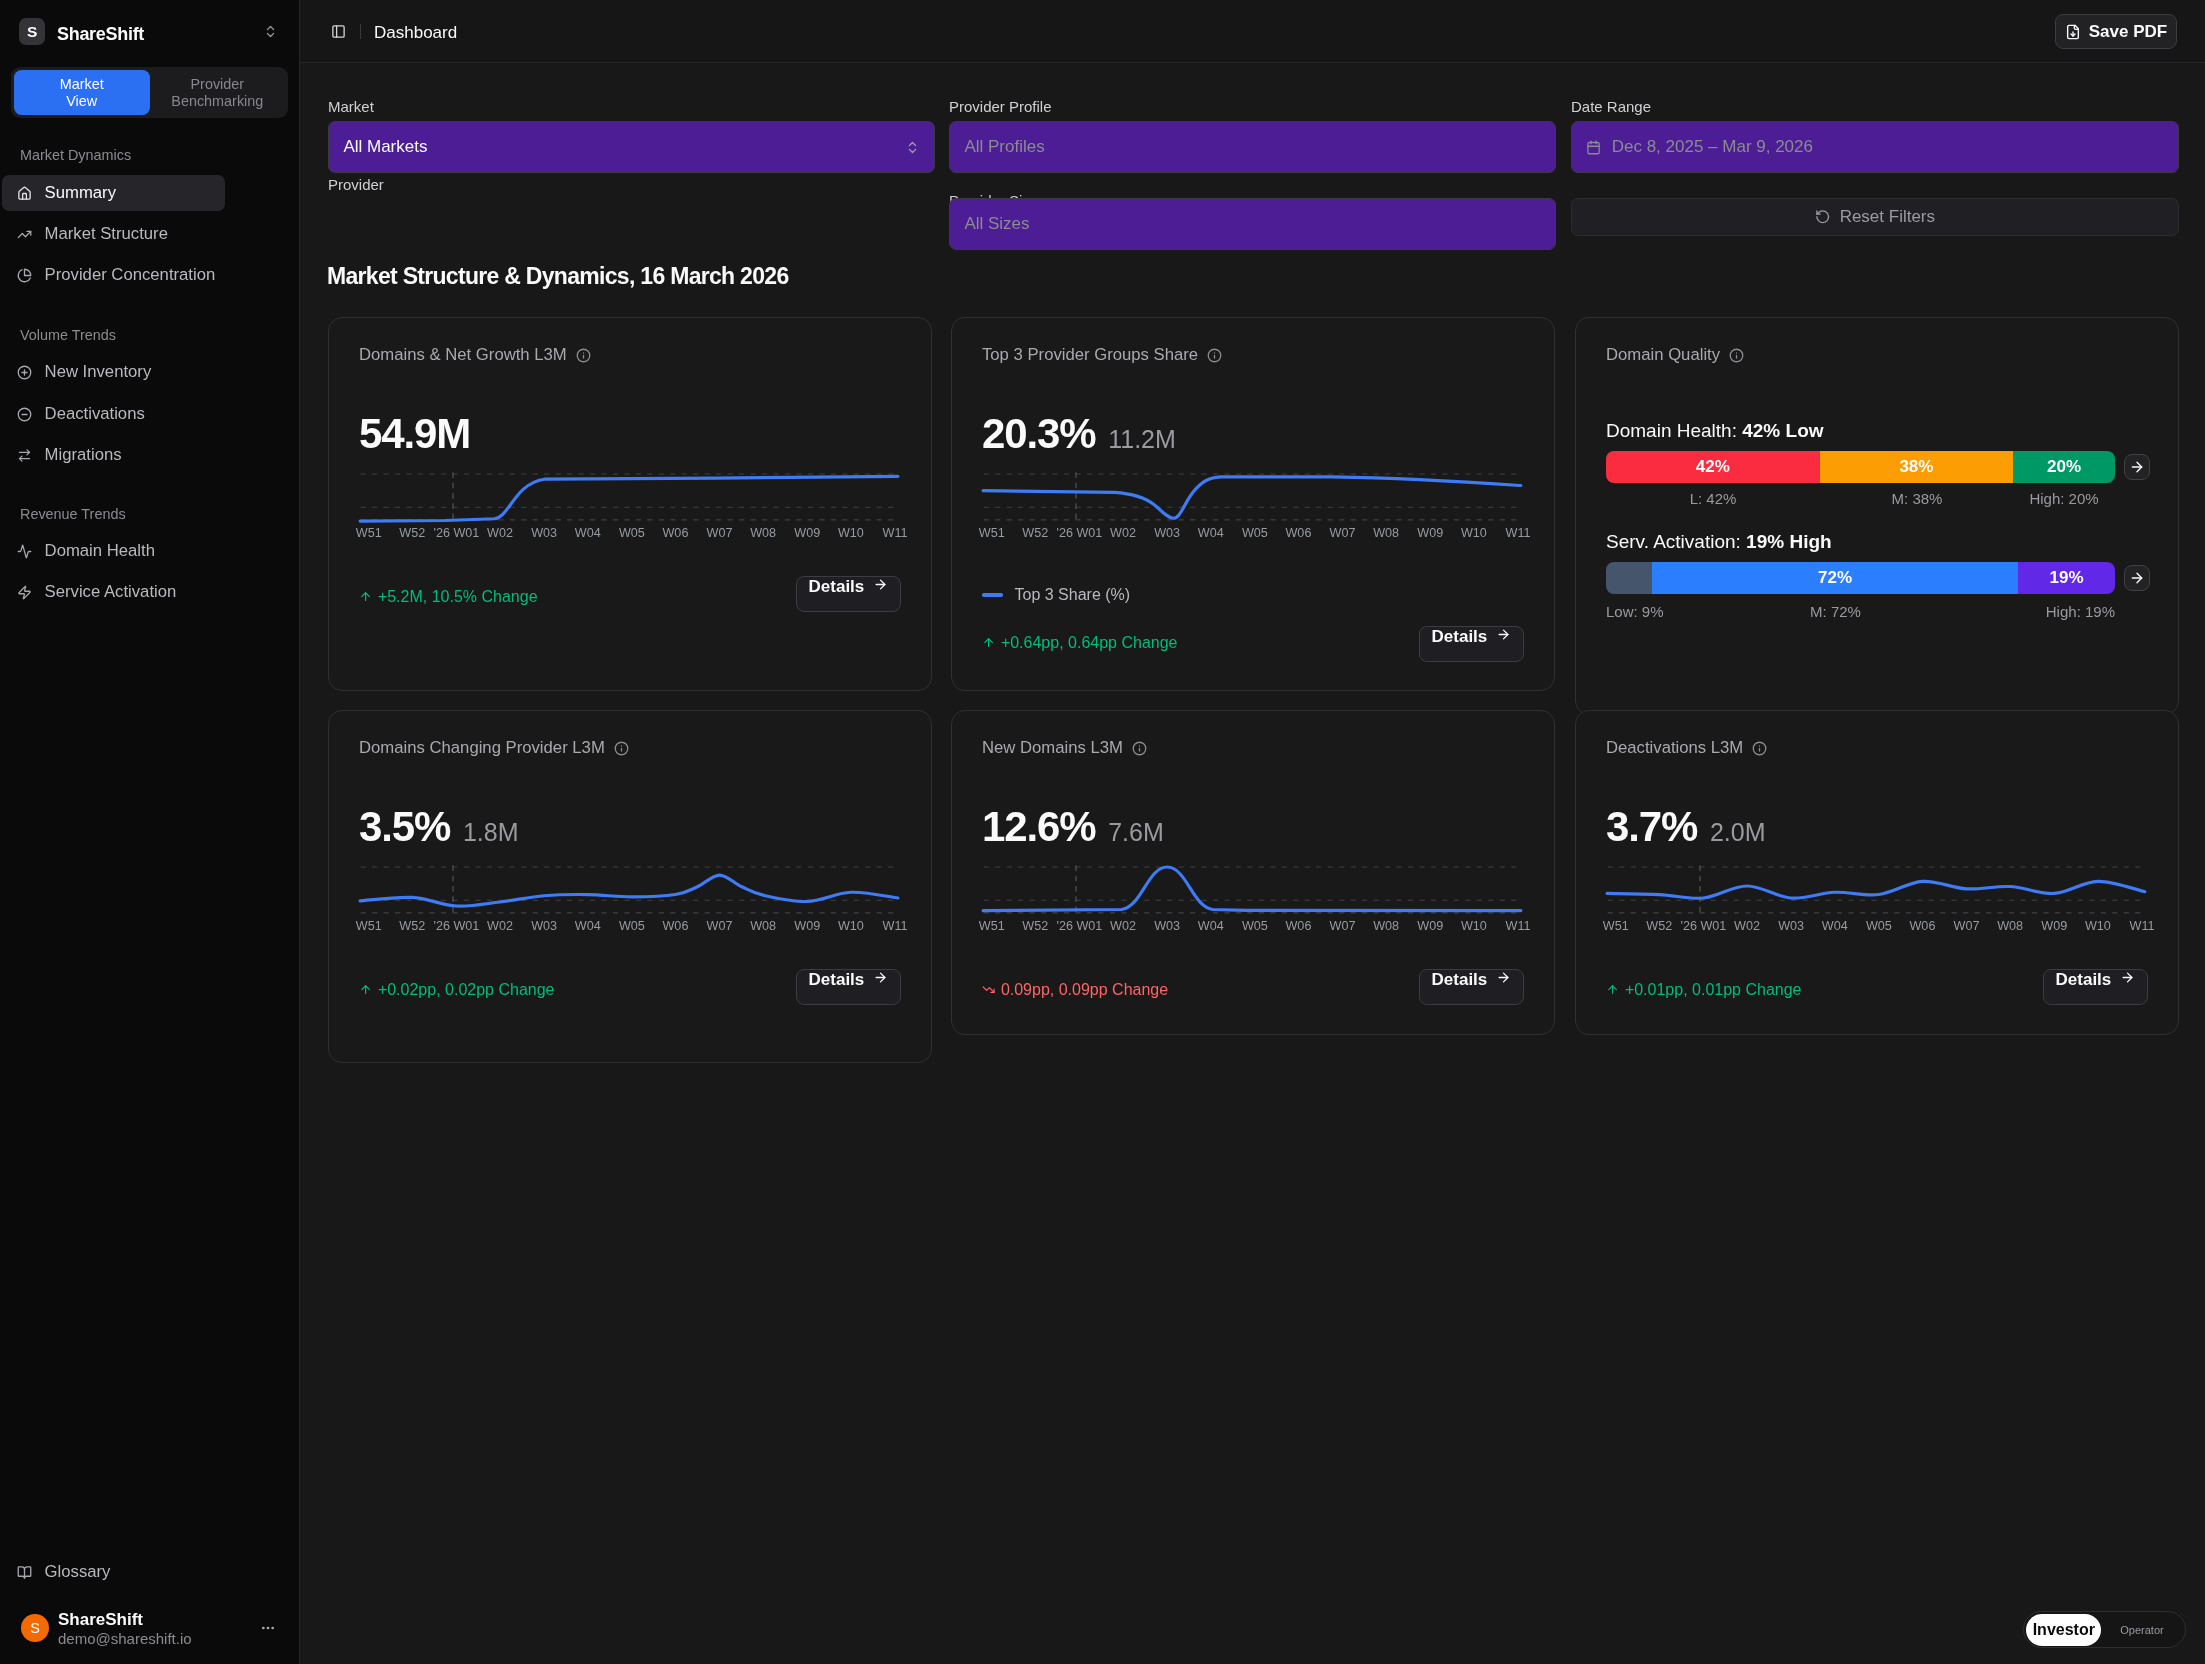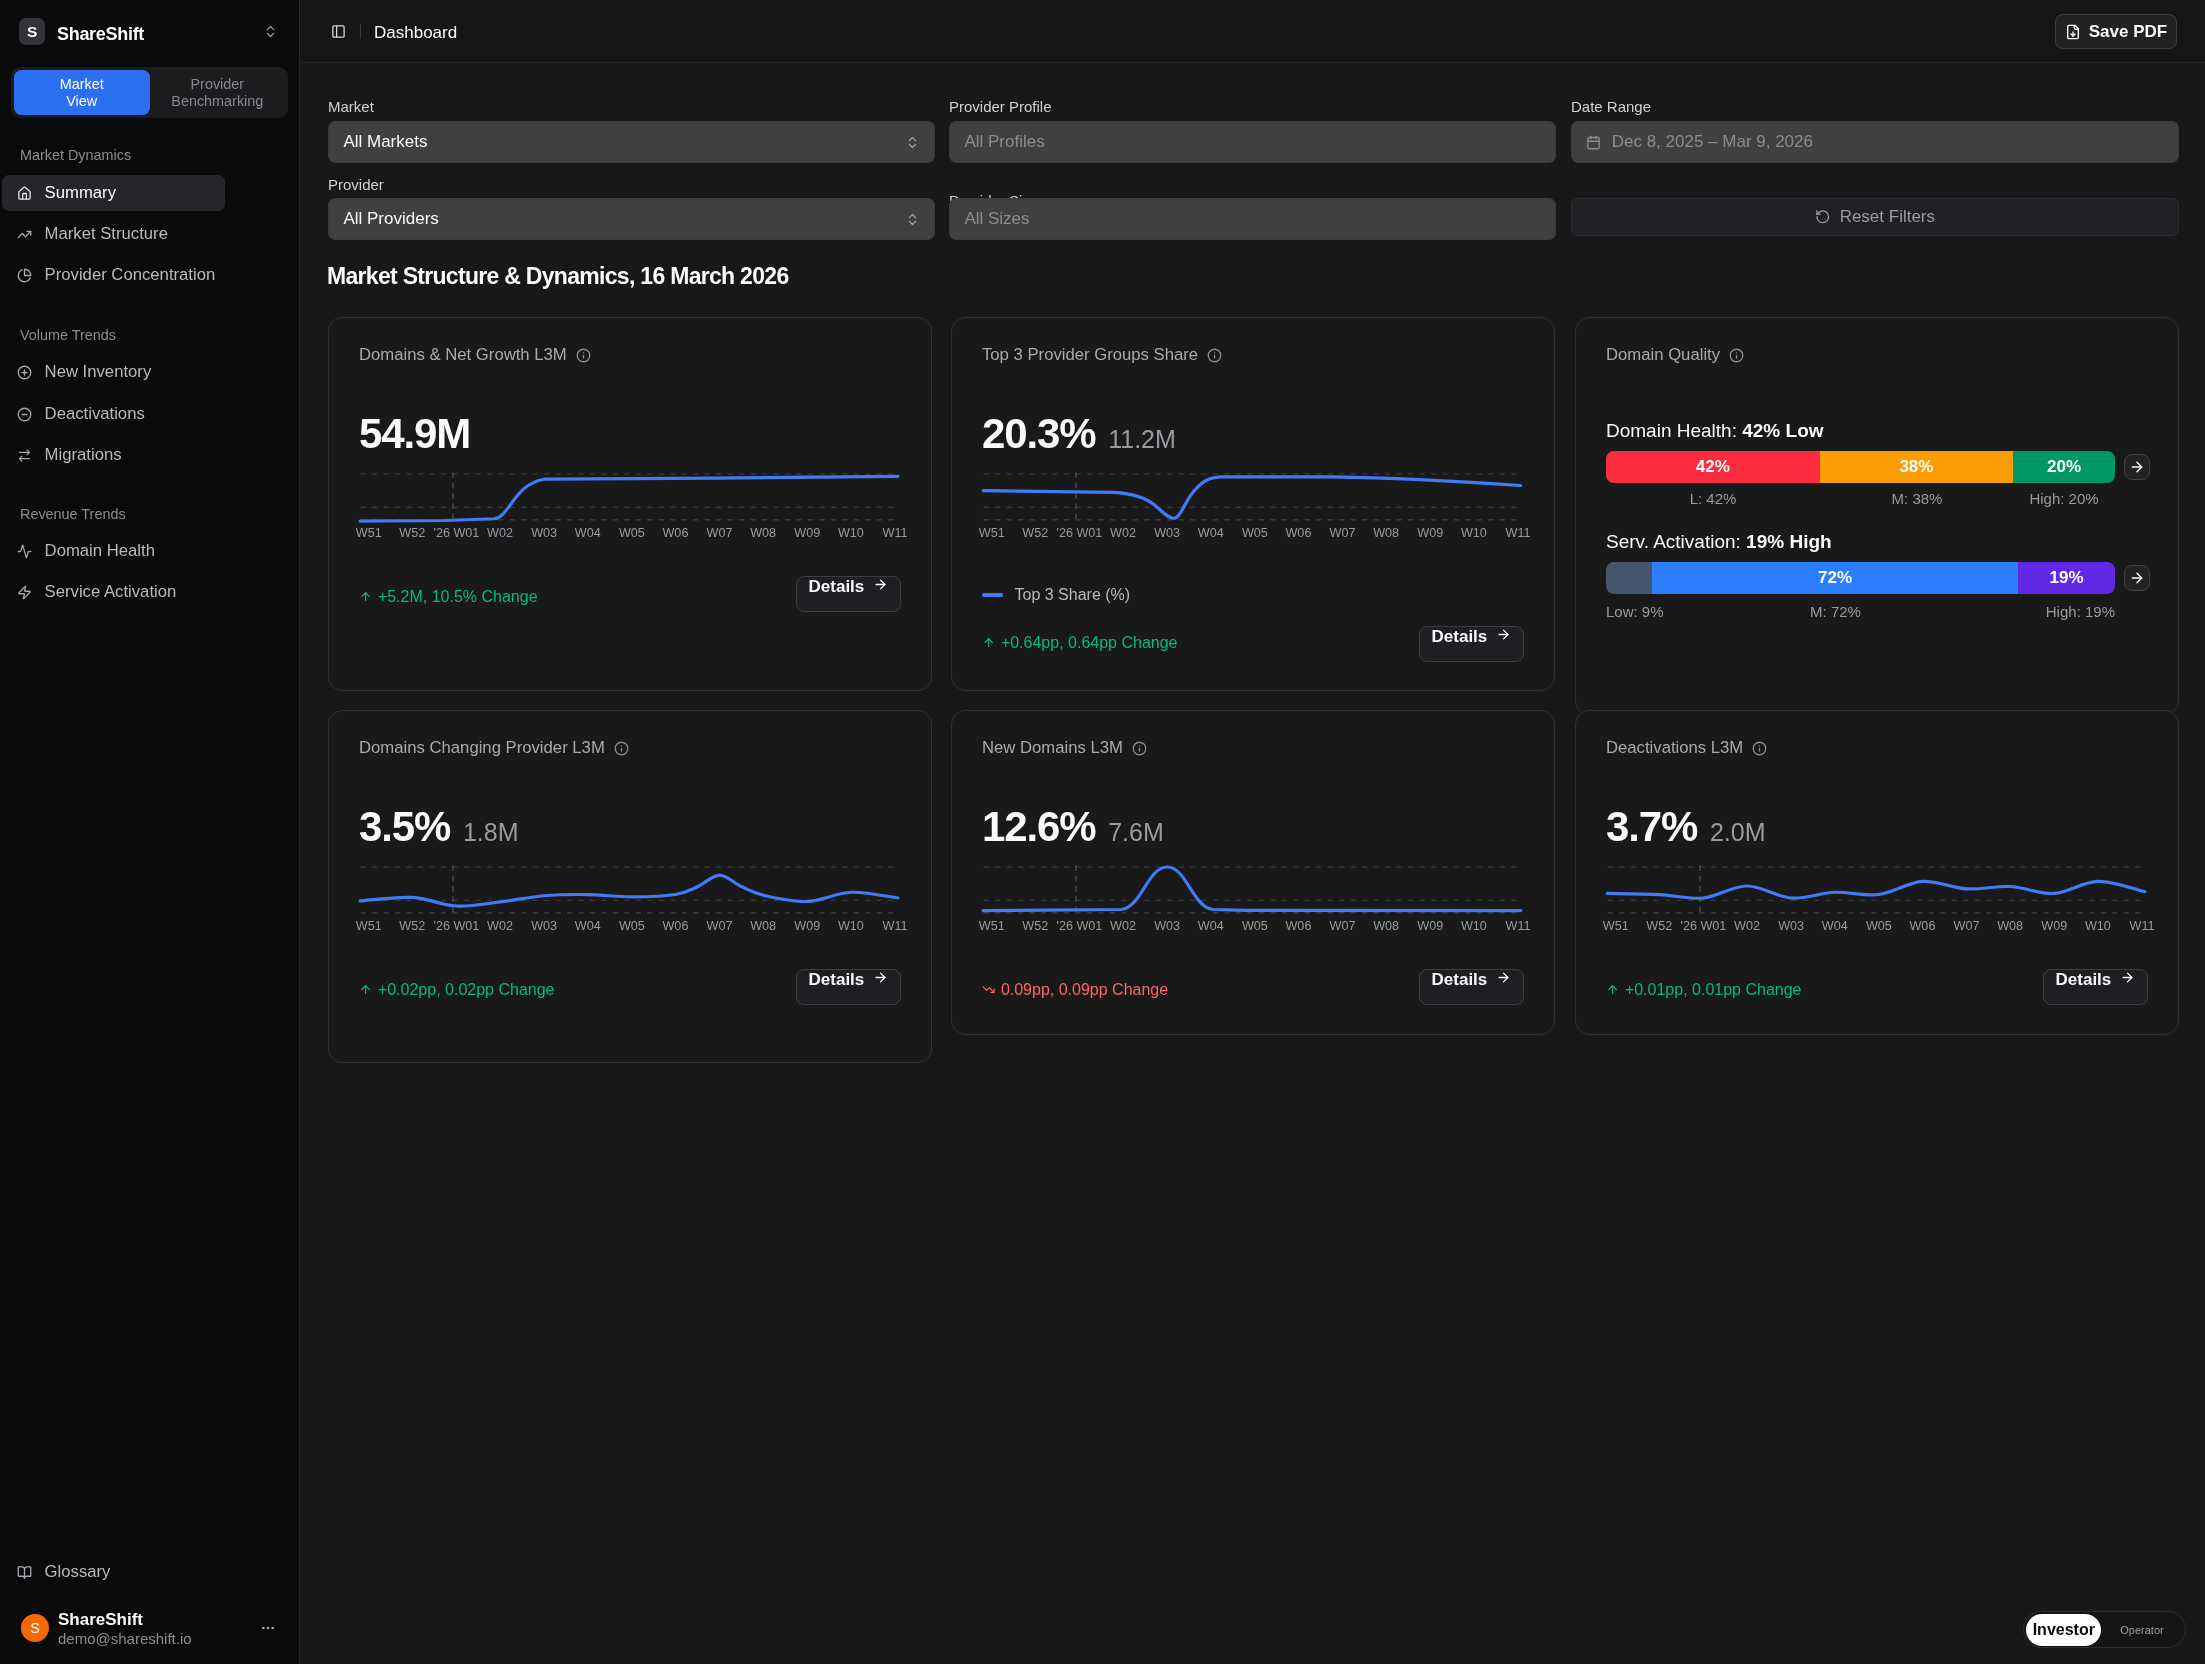--- a/index.html
+++ b/index.html
@@ -26,21 +26,21 @@
 .user-dots { position:absolute; left:260px; top:1620px; color:#a7a7af; }
 
 .main { position:relative; flex:1; background:#181818; border-left:1.1px solid #26262a; }
 .topbar { position:absolute; left:0; top:0; right:0; height:63px; background:#161616; border-bottom:1.1px solid #242428; }
 .tb-icon { position:absolute; left:30.5px; top:24px; color:#d4d4d8; }
 .tb-sep { position:absolute; left:60px; top:24px; width:1.1px; height:15px; background:#3a3a3e; }
 .tb-title { position:absolute; left:74px; top:23px; font-size:17px; color:#fafafa; }
 .savepdf { position:absolute; right:28px; top:14px; width:122px; height:35px; background:#222225; border:1.1px solid #3c3c41; border-radius:8px; display:flex; align-items:center; justify-content:center; gap:8px; color:#fafafa; font-size:17px; font-weight:bold; }
 
 .flabel { position:absolute; font-size:15px; color:#d0d0d5; }
-.fbox { position:absolute; height:42px; background:#404040; border:1.1px solid #3a3a3f; border-radius:7px; display:flex; align-items:center; font-size:17px; color:#fafafa; padding:0 14.4px; }
+.fbox { position:absolute; height:52px; background:#4c1d95; border:1.1px solid #3a3a3f; border-radius:7px; display:flex; align-items:center; font-size:17px; color:#fafafa; padding:0 14.4px; }
 .fbox .chev { margin-left:auto; color:#a2a2aa; }
 .fbox.dim { color:#8b8b92; }
 .resetbtn { position:absolute; background:#202024; border:1.1px solid #2c2c30; border-radius:7px; display:flex; align-items:center; justify-content:center; gap:9.2px; font-size:17px; color:#9a9aa2; }
 .h1 { position:absolute; left:27px; top:263px; font-size:23px; font-weight:bold; color:#fafafa; letter-spacing:-0.7px; }
 
 .card { position:absolute; width:604px; border:1.1px solid #303034; border-radius:14px; background:#191919; }
 .card .title { position:absolute; left:30px; top:27px; font-size:16.7px; color:#a9a9b0; display:flex; align-items:center; gap:9.2px; }
 .card .title .inf { color:#8b8b92; }
 .card .stat { position:absolute; left:30px; top:92px; display:flex; align-items:baseline; gap:12.6px; }
 .card .stat .big { font-size:42px; font-weight:bold; color:#fafafa; letter-spacing:-1.1px; }
@@ -153,24 +153,20 @@
   <div class="flabel" style="left:649px; top:98px;">Provider Profile</div>
   <div class="fbox dim" style="left:649px; top:121px; width:607px;">All Profiles</div>
   <div class="flabel" style="left:1271px; top:98px;text-align:center;">Date Range</div>
   <div class="fbox dim" style="left:1271px; top:121px; width:608px; gap:10.3px;"><svg class="ic" width="15" height="15" viewBox="0 0 24 24" style="color:#8b8b92">
           <path d="M8 2v4"></path>
           <path d="M16 2v4"></path>
           <rect width="18" height="18" x="3" y="4" rx="2"></rect>
           <path d="M3 10h18"></path>
         </svg>Dec 8, 2025 – Mar 9, 2026</div>
   <div class="flabel" style="left:28px; top:176px;">Provider</div>
-  <div class="fbox" style="left:28px; top:198px; width:607px;">All Providers<svg class="ic chev" width="15" height="15" viewBox="0 0 24 24">
-          <path d="m7 15 5 5 5-5"></path>
-          <path d="m7 9 5-5 5 5"></path>
-        </svg></div>
   <div class="flabel" style="left:649px; top:192px;text-decoration:underline;">Provider Size</div>
   <div class="fbox dim" style="left:649px; top:198px; width:607px;">All Sizes</div>
   <div class="resetbtn" style="left:1271px; top:198px; width:608px; height:38px;"><svg class="ic" width="15.5" height="15.5" viewBox="0 0 24 24">
           <path d="M3 12a9 9 0 1 0 9-9 9.75 9.75 0 0 0-6.74 2.74L3 8"></path>
           <path d="M3 3v5h5"></path>
         </svg>Reset Filters</div>
   <div class="h1">Market Structure &amp; Dynamics, 16 March 2026</div>
   <div class="card" style="left:28px; top:317px; height:374px;">
     <div class="title">Domains &amp; Net Growth L3M<svg class="ic inf" width="15" height="15" viewBox="0 0 24 24">
             <circle cx="12" cy="12" r="10"></circle>

